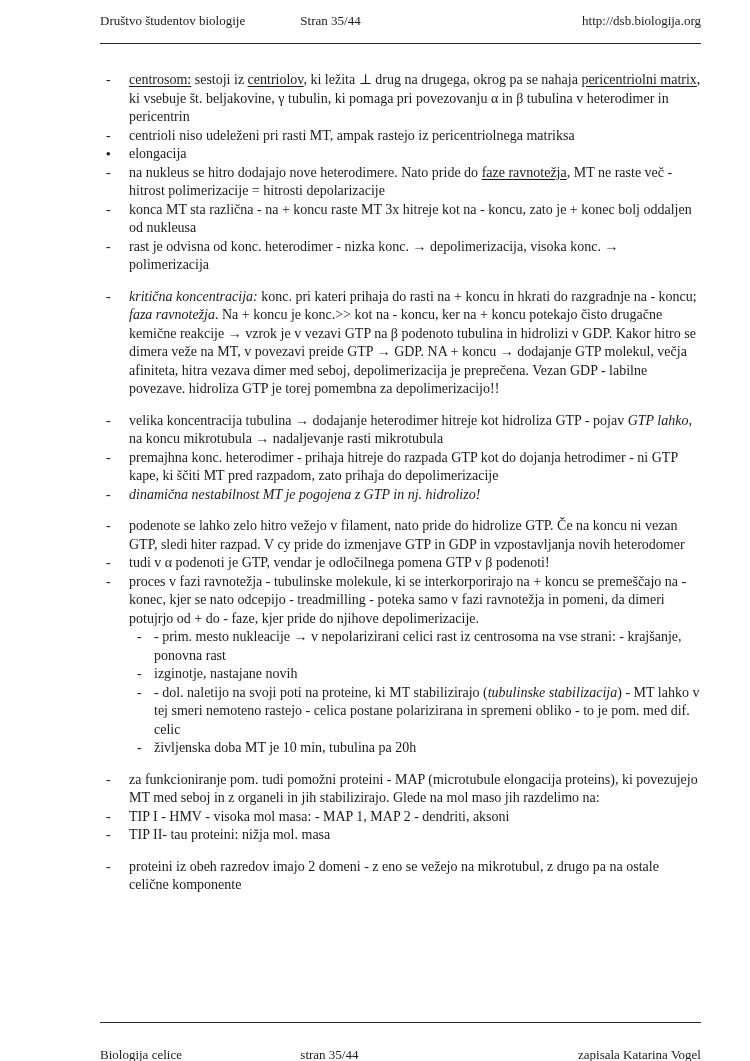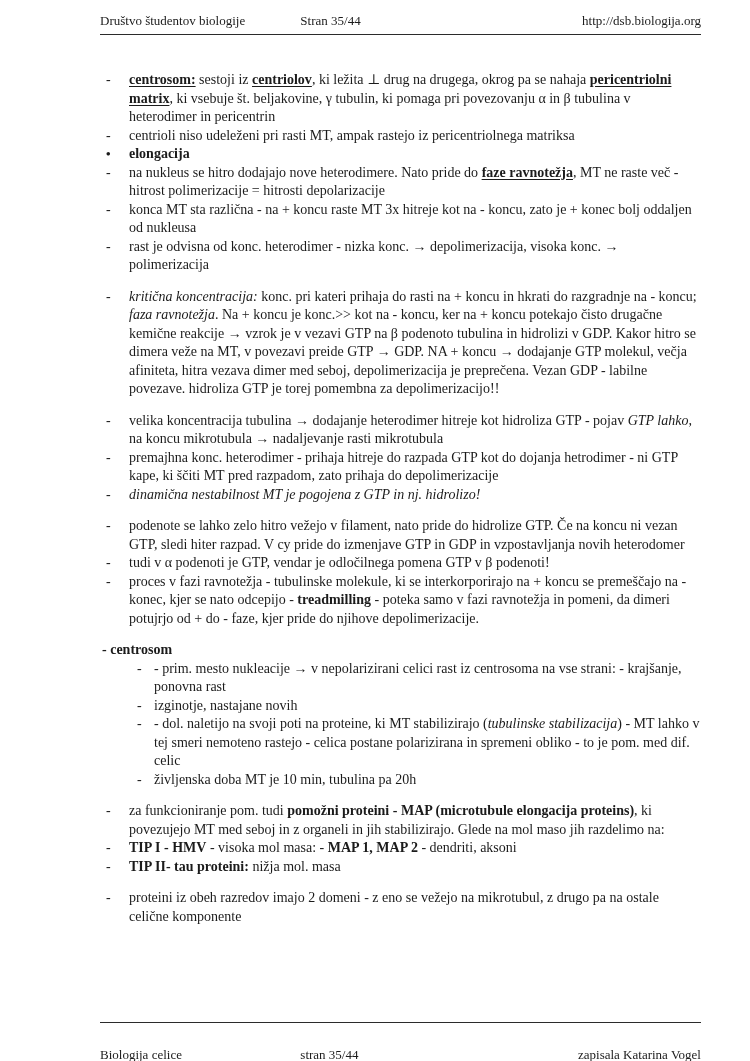--- a/index.html
+++ b/index.html
@@ -11,41 +11,41 @@
     color:#1b1b1b;
     overflow:hidden;
   }
   .page { position:absolute; inset:0; background:#ffffff; }
 
   .page-header, .page-footer {
     position:absolute; left:100px; width:601px;
     display:flex; align-items:baseline;
     font-size:13px; color:#1b1b1b;
   }
-  .page-header { top:13px; padding-bottom:5px; border-bottom:1.4px solid #2b2b2b; }
+  .page-header { top:13px; padding-bottom:14px; border-bottom:1.4px solid #2b2b2b; }
   .page-footer { top:1022px; padding-top:24px; border-top:1.4px solid #2b2b2b; }
   .hf-left  { flex:1 1 0; text-align:left; }
   .hf-center{ flex:1 1 0; text-align:left; }
   .hf-right { flex:1 1 0; text-align:right; }
 
   .content {
     position:absolute; top:71px; left:100px; width:601px;
     font-size:14px; line-height:18.5px;
   }
   .block { display:flex; }
   .block.gap { margin-top:13px; }
   .block .marker { flex:0 0 29px; padding-left:6px; }
   .block .text { flex:1 1 auto; min-width:0; }
   .block.indent { margin-left:27px; }
   .block.indent .marker { flex:0 0 27px; padding-left:10px; }
   .block.heading { font-weight:bold; margin-left:2px; }
   .block .marker.bullet { font-weight:bold; font-size:13px; }
-  .seg-b { font-weight:bold;margin-top:8px; }
+  .seg-b { font-weight:normal;margin-top:8px; }
   .seg-i { font-style:italic; }
-  .seg-u { text-decoration:underline; text-underline-offset:2px;font-weight:bold; }
+  .seg-u { text-decoration:underline; text-underline-offset:2px; }
 </style>
 </head>
 <body>
 
 <div class="page">
 
   <div class="page-header">
     <span class="hf-left">Društvo študentov biologije</span>
     <span class="hf-center">Stran 35/44</span>
     <span class="hf-right">http://dsb.biologija.org</span>
@@ -97,23 +97,20 @@
         <span class="text"><span class="">podenote se lahko zelo hitro vežejo v filament, nato pride do hidrolize GTP. Če na koncu ni vezan GTP, sledi hiter razpad. V cy pride do izmenjave GTP in GDP in vzpostavljanja novih heterodomer</span></span>
       </div>
       <div class="block">
         <span class="marker">-</span>
         <span class="text"><span class="">tudi v α podenoti je GTP, vendar je odločilnega pomena GTP v β podenoti!</span></span>
       </div>
       <div class="block">
         <span class="marker">-</span>
         <span class="text"><span class="">proces v fazi ravnotežja - tubulinske molekule, ki se interkorporirajo na + koncu se premeščajo na - konec, kjer se nato odcepijo - </span><span class=" seg-b">treadmilling</span><span class=""> - poteka  samo v fazi ravnotežja in pomeni, da dimeri potujrjo od + do - faze, kjer pride do njihove depolimerizacije.</span></span>
       </div>
-      <div class="block heading gap">
-        <span class="text"><span class=" seg-b">- centrosom</span></span>
-      </div>
       <div class="block indent">
         <span class="marker">-</span>
         <span class="text"><span class="">- prim. mesto nukleacije → v nepolarizirani celici rast iz centrosoma na vse strani: - krajšanje, ponovna rast</span></span>
       </div>
       <div class="block indent">
         <span class="marker">-</span>
         <span class="text"><span class="">izginotje, nastajane novih</span></span>
       </div>
       <div class="block indent">
         <span class="marker">-</span>

